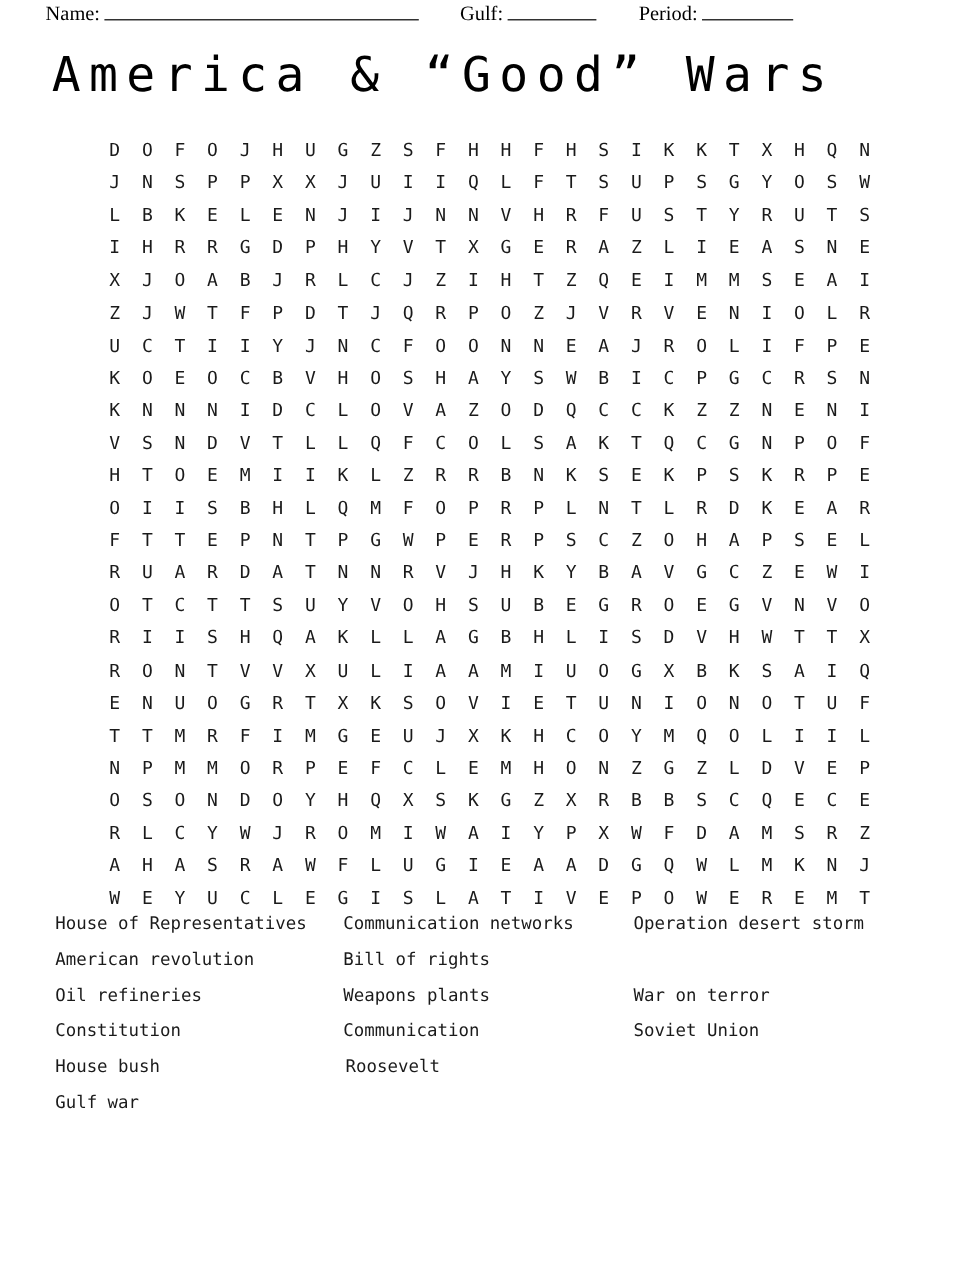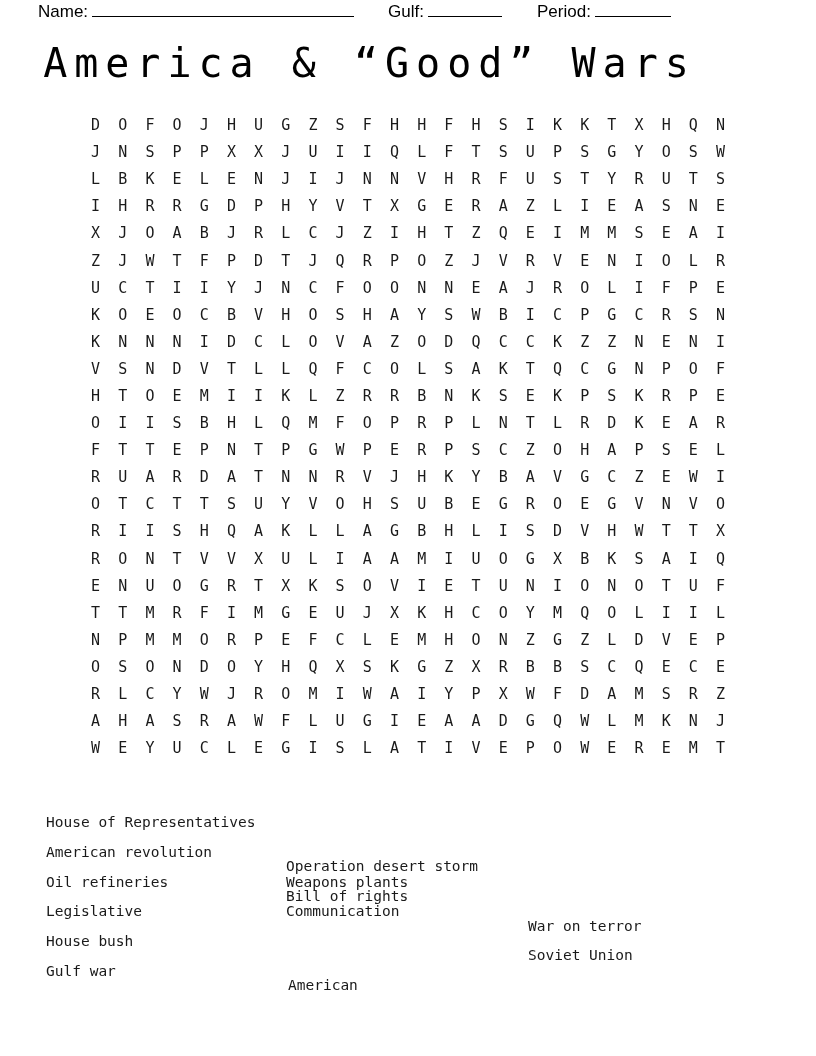--- a/index.html
+++ b/index.html
@@ -19,21 +19,21 @@
 
   
   .header-row {
     position: absolute;
     top: 2px;
     left: 0;
     width: 792px;
     height: 26px;
     display: flex;
     align-items: baseline;
-    font-family: Liberation Sans, sans-serif;
+    font-family: Liberation Serif, serif;
     font-size: 17px;
     white-space: nowrap;
   }
   .hdr-label { display: inline-block; }
   .hdr-rule {
     display: inline-block;
     border-bottom: 1px solid #000;
     height: 13px;
     margin: 0 0 0 4px;
   }
@@ -77,39 +77,39 @@
     text-align: center;
     font-family: "DejaVu Sans Mono", monospace;
     font-size: 15px;
     line-height: 27px;
     color: #1a1a1a;
   }
 
   
   .wordlist {
     position: absolute;
-    top: 812px;
+    top: 760px;
     left: 46px;
     width: 730px;
   }
   .word-row {
     display: flex;
     height: 29.8px;
     align-items: flex-start;
   }
   .word-cell {
     font-family: "DejaVu Sans Mono", monospace;
     font-size: 14.5px;
     line-height: 20px;
     color: #1a1a1a;
     white-space: nowrap;
   }
   .wc-0 { width: 240px; }
   .wc-1 { width: 242px; }
-  .wc-2 { width: 248px; margin-top: 44px; }
+  .wc-2 { width: 248px; }
 </style>
 </head>
 <body>
 
 <div class="header-row">
   <span class="hdr-label sp-name">Name:</span>
   <span class="hdr-rule rule-name"></span>
   <span class="hdr-label sp-date">Gulf:</span>
   <span class="hdr-rule rule-date"></span>
   <span class="hdr-label sp-period">Period:</span>
@@ -741,38 +741,39 @@
       <span class="grid-cell">R</span>
       <span class="grid-cell">E</span>
       <span class="grid-cell">M</span>
       <span class="grid-cell">T</span>
     </div>
   </div>
 
 <div class="wordlist" id="word-list">
     <div class="word-row">
       <span class="word-cell wc-0">House of Representatives</span>
+      <span class="word-cell wc-1">Communication networks</span>
       <span class="word-cell wc-2">Operation desert storm</span>
     </div>
     <div class="word-row">
       <span class="word-cell wc-0">American revolution</span>
       <span class="word-cell wc-2">Bill of rights</span>
     </div>
     <div class="word-row">
       <span class="word-cell wc-0">Oil refineries</span>
       <span class="word-cell wc-1">Weapons plants</span>
       <span class="word-cell wc-2">War on terror</span>
     </div>
     <div class="word-row">
-      <span class="word-cell wc-0">Legislative</span>
+      <span class="word-cell wc-0">Constitution</span>
       <span class="word-cell wc-1">Communication</span>
       <span class="word-cell wc-2">Soviet Union</span>
     </div>
     <div class="word-row">
       <span class="word-cell wc-1">House bush</span>
-      <span class="word-cell wc-2">American</span>
+      <span class="word-cell wc-2">Roosevelt</span>
     </div>
     <div class="word-row">
       <span class="word-cell wc-0">Gulf war</span>
       <span class="word-cell wc-1"></span>
       <span class="word-cell wc-2"></span>
     </div>
   </div>
 
 </body></html>

